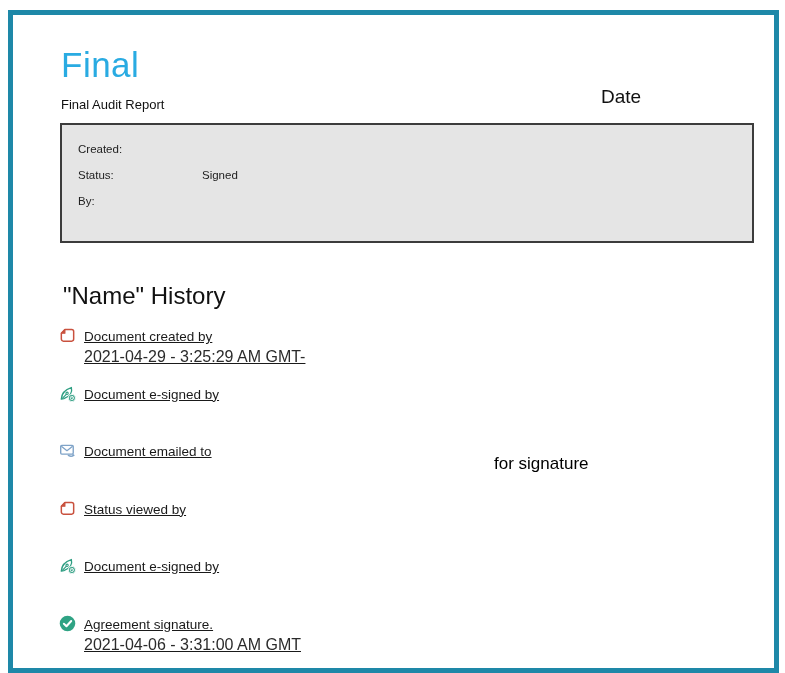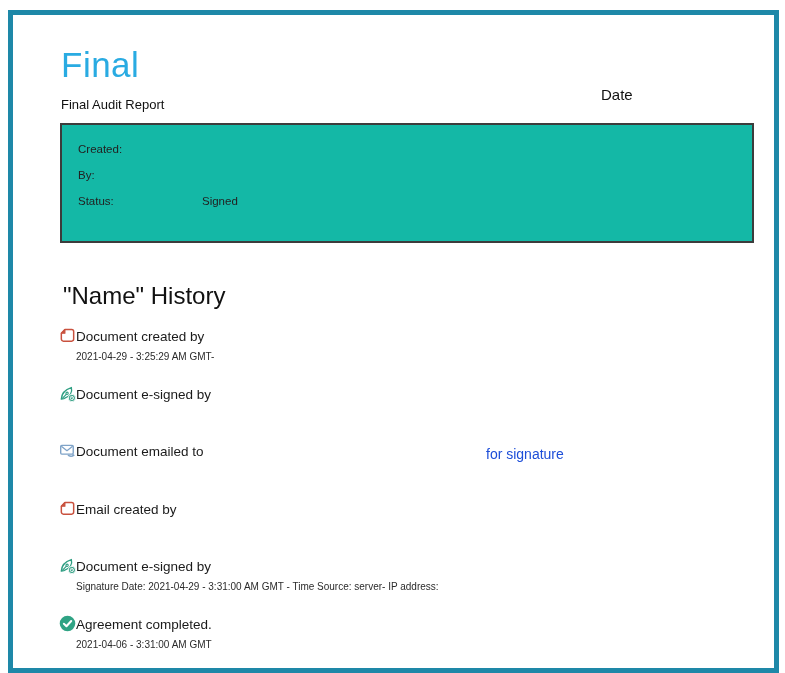--- a/index.html
+++ b/index.html
@@ -21,80 +21,80 @@
     position: absolute; left: 48px; top: 30px;
     font-size: 35px; font-weight: 400; color: #29abe2;
     letter-spacing: 0.5px;
   }
   .subtitle {
     position: absolute; left: 48px; top: 82px;
     font-size: 13px; color: #111;
   }
   .date-label {
     position: absolute; left: 588px; top: 71px;
-    font-size: 15px; color: #111;
+    font-size: 19px; color: #111;
   }
   .summary-box {
     position: absolute; left: 47px; top: 108px;
     width: 694px; height: 120px;
-    background: #14b8a6;
+    background: #e5e5e5;
     border: 2px solid #3c3c3c;
     padding: 11px 0 0 16px;
   }
   .summary-row { height: 26px; display: flex; align-items: center; }
   .summary-row .label { width: 124px; font-size: 11.5px; color: #222; }
   .summary-row .value { font-size: 11.5px; color: #222; }
   .history-heading {
     position: absolute; left: 50px; top: 267px;
     font-size: 24px; font-weight: 400; color: #111;
   }
   .history-list {
     position: absolute; left: 46px; top: 312px; width: 700px;
   }
-  .event { display: flex; height: 57.5px; position: relative; }
+  .event { display: flex; gap: 8px; height: 57.5px; position: relative; text-decoration: underline; }
   .event-icon { width: 17px; height: 17px; flex: 0 0 17px; margin-top: 0px; }
   .event-icon svg { display: none; width: 17px; height: 17px; }
   .event-icon[data-icon="document-created-icon"] svg.ic-doc-red { display: block; }
   .event-icon[data-icon="email-viewed-icon"]     svg.ic-doc-red { display: block; }
   .event-icon[data-icon="esign-icon"]            svg.ic-esign   { display: block; }
   .event-icon[data-icon="email-sent-icon"]       svg.ic-mail    { display: block; }
   .event-icon[data-icon="completed-icon"]        svg.ic-check   { display: block; }
   .event-text { flex: 1; position: relative; }
   .event-title {
     font-size: 13.5px; color: #1a1a1a; line-height: 17px;
   }
   .event-title-suffix {
-    position: absolute; left: 410px; top: 4px;
-    font-size: 14px; color: #1d4ed8; line-height: 17px; white-space: nowrap;
+    position: absolute; left: 410px; top: 13px;
+    font-size: 17px; color: #000000; line-height: 17px; white-space: nowrap;
   }
   .event-detail {
-    margin-top: 5px; font-size: 10px; color: #2b2b2b; line-height: 14px;
+    margin-top: 5px; font-size: 16px; color: #2b2b2b; line-height: 14px;
   }
 </style>
 </head>
 <body>
 
 <div class="frame">
 
   <div class="page-title">Final</div>
   <div class="subtitle">Final Audit Report</div>
   <div class="date-label">Date</div>
 
   <div class="summary-box">
     <div class="summary-row">
       <span class="label">Created:</span>
       <span class="value"></span>
     </div>
     <div class="summary-row">
+      <span class="label">Status:</span>
+      <span class="value">Signed</span>
+    </div>
+    <div class="summary-row">
       <span class="label">By:</span>
       <span class="value"></span>
-    </div>
-    <div class="summary-row">
-      <span class="label">Status:</span>
-      <span class="value">Signed</span>
     </div>
   </div>
 
   <div class="history-heading">"Name" History</div>
 
   <div class="history-list">
   <div class="event">
     <span class="event-icon" data-icon="document-created-icon">
 
       <svg class="ic-doc-red" viewBox="0 0 16 16">
@@ -149,54 +149,53 @@
   <div class="event">
     <span class="event-icon" data-icon="email-viewed-icon">
 
       <svg class="ic-doc-red" viewBox="0 0 16 16">
         <path d="M5.6 2.3 H11.9 A1.9 1.9 0 0 1 13.8 4.2 V11.4 A1.9 1.9 0 0 1 11.9 13.3 H4.1 A1.9 1.9 0 0 1 2.2 11.4 V5.9 Z" fill="none" stroke="#c9513e" stroke-width="1.4" stroke-linejoin="round"></path>
         <path d="M5.6 2.3 V5.9 H2.2 Z" fill="#c9513e" stroke="#c9513e" stroke-width="1" stroke-linejoin="round"></path>
       </svg>
 
     </span>
     <span class="event-text">
-      <span class="event-title">Email created by</span>
+      <span class="event-title">Status viewed by</span>
       <span class="event-title-suffix"></span>
     </span>
   </div>
 
   <div class="event">
     <span class="event-icon" data-icon="esign-icon">
 
       <svg class="ic-esign" viewBox="0 0 16 16">
         <path d="M2.2 13.2 C2.4 8.6 5.2 4.4 11.6 2.4 C12.8 6.6 10.4 10.8 4.6 12.8 Z" fill="none" stroke="#2e9e82" stroke-width="1.3" stroke-linejoin="round"></path>
         <circle cx="7.6" cy="7.8" r="1.1" fill="none" stroke="#2e9e82" stroke-width="1"></circle>
         <path d="M6.8 8.8 L3.4 12.4" stroke="#2e9e82" stroke-width="1.1" stroke-linecap="round"></path>
         <circle cx="12.1" cy="12.2" r="3.4" fill="#2e9e82" stroke="#ffffff" stroke-width="0.9"></circle>
         <circle cx="12.1" cy="12.2" r="1.6" fill="none" stroke="#ffffff" stroke-width="0.8"></circle>
         <path d="M12.1 11.2 V12.3 H13" stroke="#ffffff" stroke-width="0.7" fill="none"></path>
       </svg>
 
     </span>
     <span class="event-text">
       <span class="event-title">Document e-signed by</span>
       <span class="event-title-suffix"></span>
-      <div class="event-detail">Signature Date: 2021-04-29 - 3:31:00 AM GMT - Time Source: server- IP address:</div>
     </span>
   </div>
 
   <div class="event">
     <span class="event-icon" data-icon="completed-icon">
 
       <svg class="ic-check" viewBox="0 0 16 16">
         <circle cx="8" cy="8" r="7.3" fill="#2fa384"></circle>
         <path d="M4.6 8.3 L7 10.6 L11.5 5.6" fill="none" stroke="#ffffff" stroke-width="1.9" stroke-linecap="round" stroke-linejoin="round"></path>
       </svg>
     </span>
     <span class="event-text">
-      <span class="event-title">Agreement completed.</span>
+      <span class="event-title">Agreement signature.</span>
       <span class="event-title-suffix"></span>
       <div class="event-detail">2021-04-06 - 3:31:00 AM GMT</div>
     </span>
   </div>
 </div>
 
 </div>
 
 </body></html>

